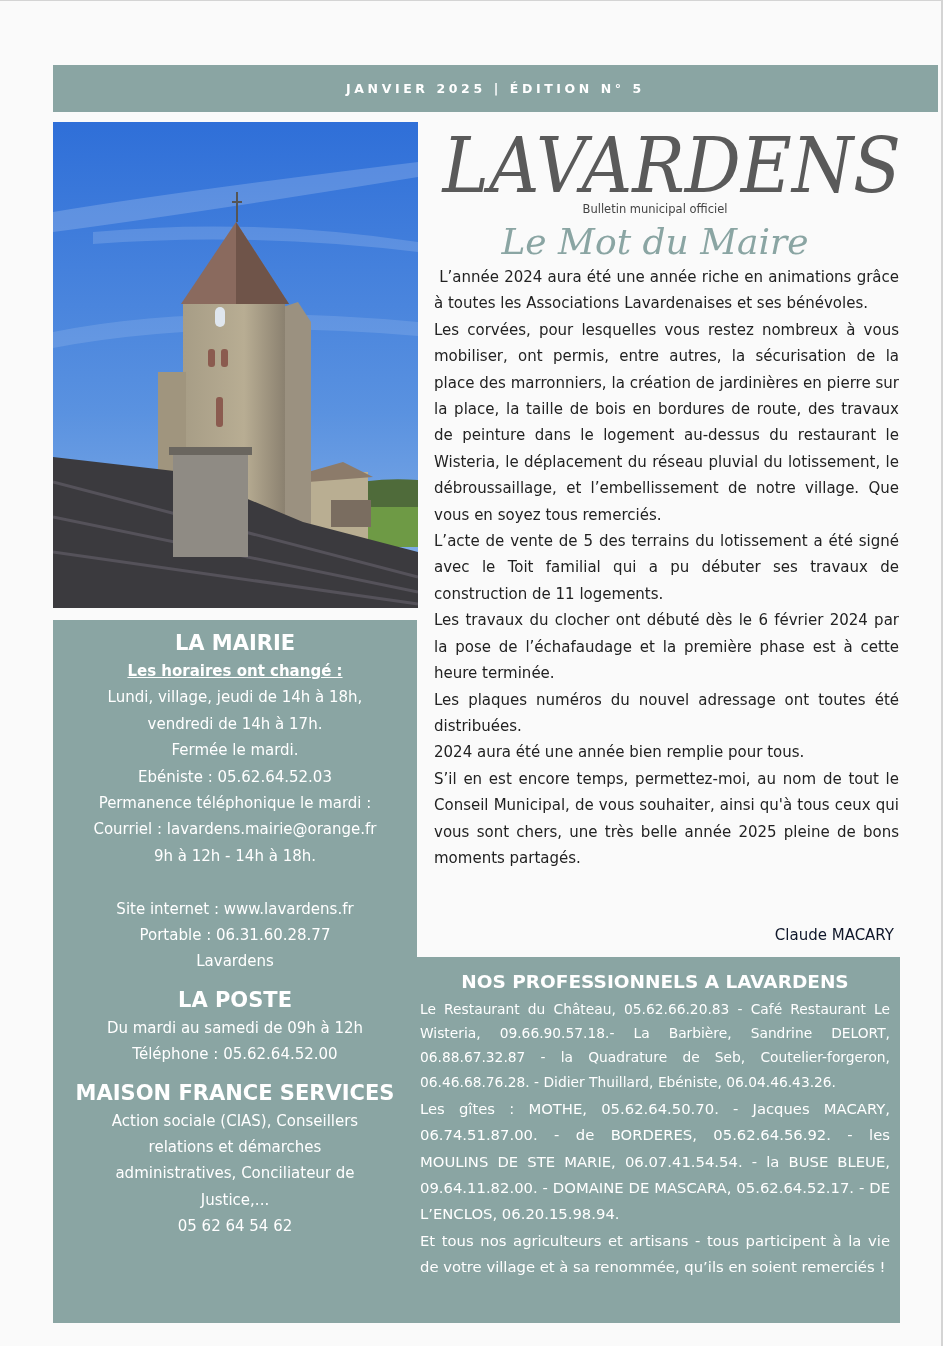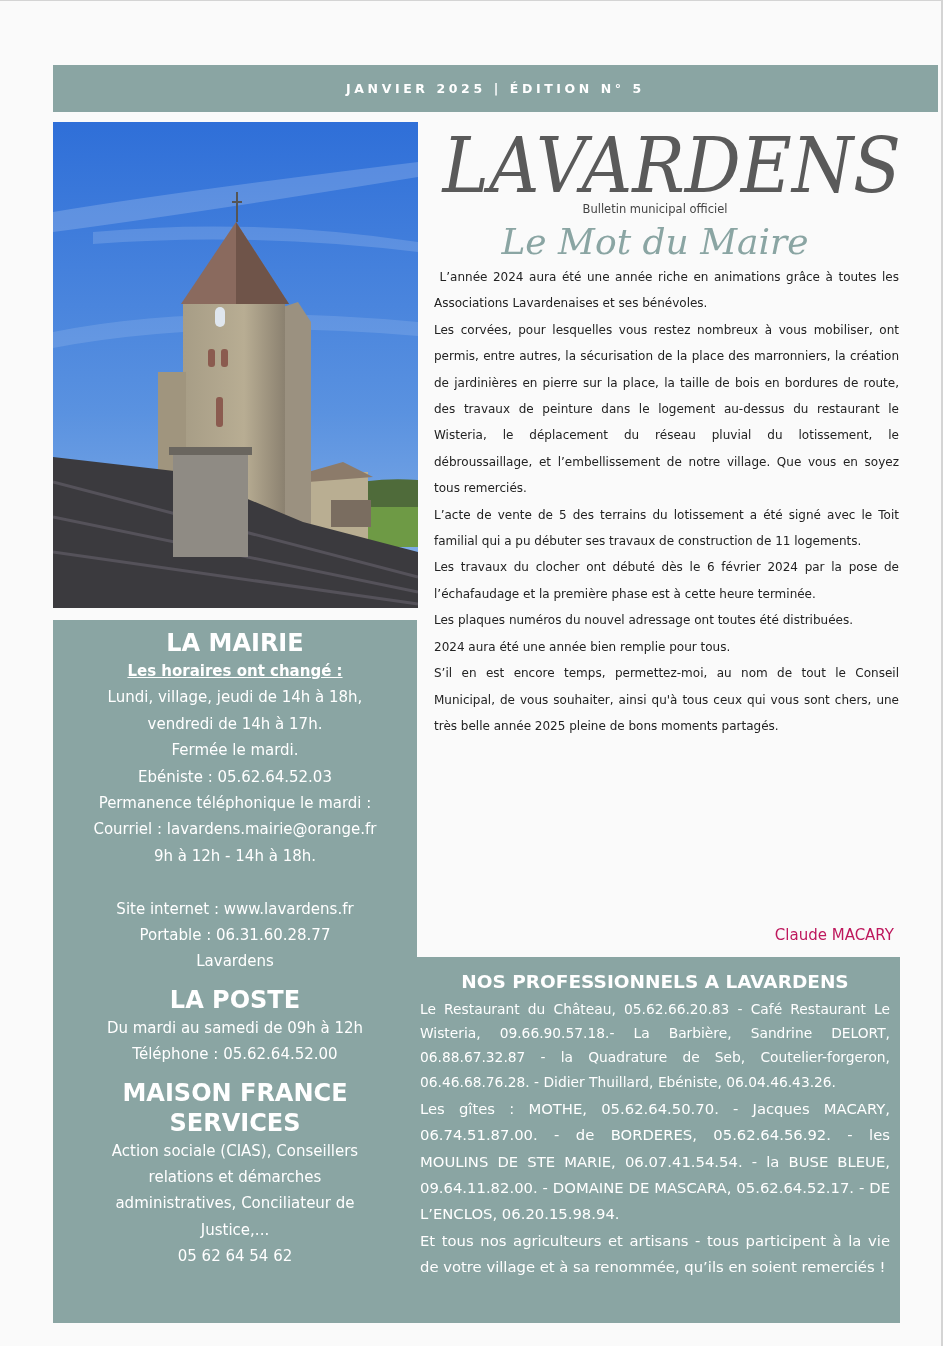--- a/index.html
+++ b/index.html
@@ -37,35 +37,35 @@
     font-size: 11.5px; color: #444;
   }
   .section-title {
     position: absolute; left: 424px; top: 218px; width: 462px; text-align: center;
     font-family: "DejaVu Serif", "Liberation Serif", serif; font-style: italic;
     font-size: 36px; line-height: 48px; color: #8aa5a3;
   }
 
   .letter {
     position: absolute; left: 434px; top: 264px; width: 465px;
-    font-size: 12px; line-height: 26.4px; text-align: justify; color: #222;
+    font-size: 15px; line-height: 26.4px; text-align: justify; color: #222;
   }
   .letter p { margin: 0; }
   .signature {
     position: absolute; left: 434px; top: 926px; width: 460px; text-align: right;
-    font-size: 15px; color: #be185d;
+    font-size: 15px; color: #0f172a;
   }
 
   .panel { position: absolute; background: #8aa5a3; color: #fff; }
   .sidebar-panel { left: 53px; top: 620px; width: 364px; height: 703px; }
   .pros-panel { left: 417px; top: 957px; width: 483px; height: 366px; }
 
   .sidebar-inner { padding-top: 8px; text-align: center; font-size: 15px; line-height: 26.4px; }
   .sidebar-inner .h {
-    font-weight: bold; font-size: 24px; line-height: 30px; margin: 0;
+    font-weight: bold; font-size: 21px; line-height: 30px; margin: 0;
   }
   .sidebar-inner .h.mt { margin-top: 10px; }
   .sidebar-inner .u { font-weight: bold; text-decoration: underline; }
   .sidebar-inner p { margin: 0; }
   .sidebar-inner .gap { height: 26.4px; }
 
   .pros-inner { padding: 10px 10px 0 3px; }
   .pros-title { text-align: center; font-weight: bold; font-size: 18.5px; line-height: 30px; margin: 0 0 0 0; }
   .pros-text { margin: 0; text-align: justify; font-size: 13.8px; line-height: 24.2px; }
   .pros-text.big { font-size: 14.8px; line-height: 26.4px; margin-top: 2px; }

